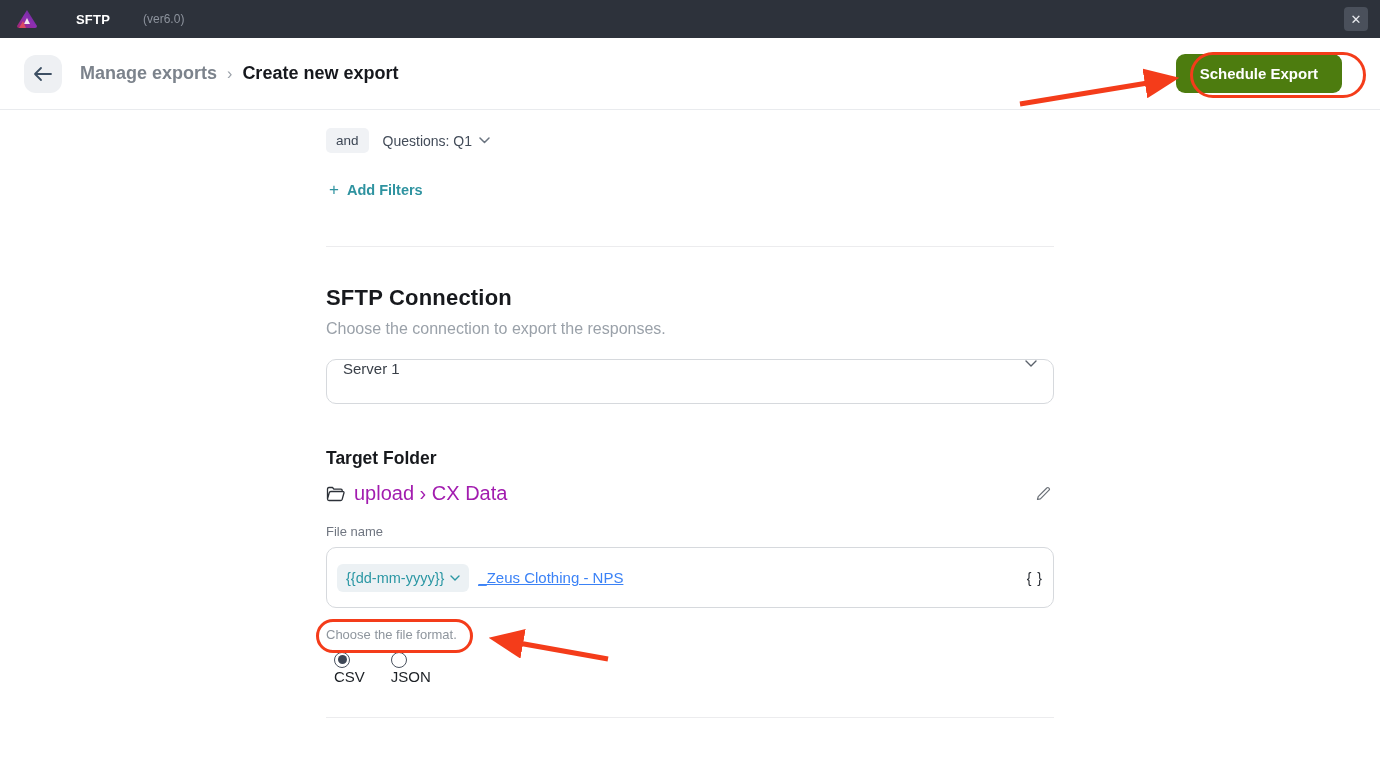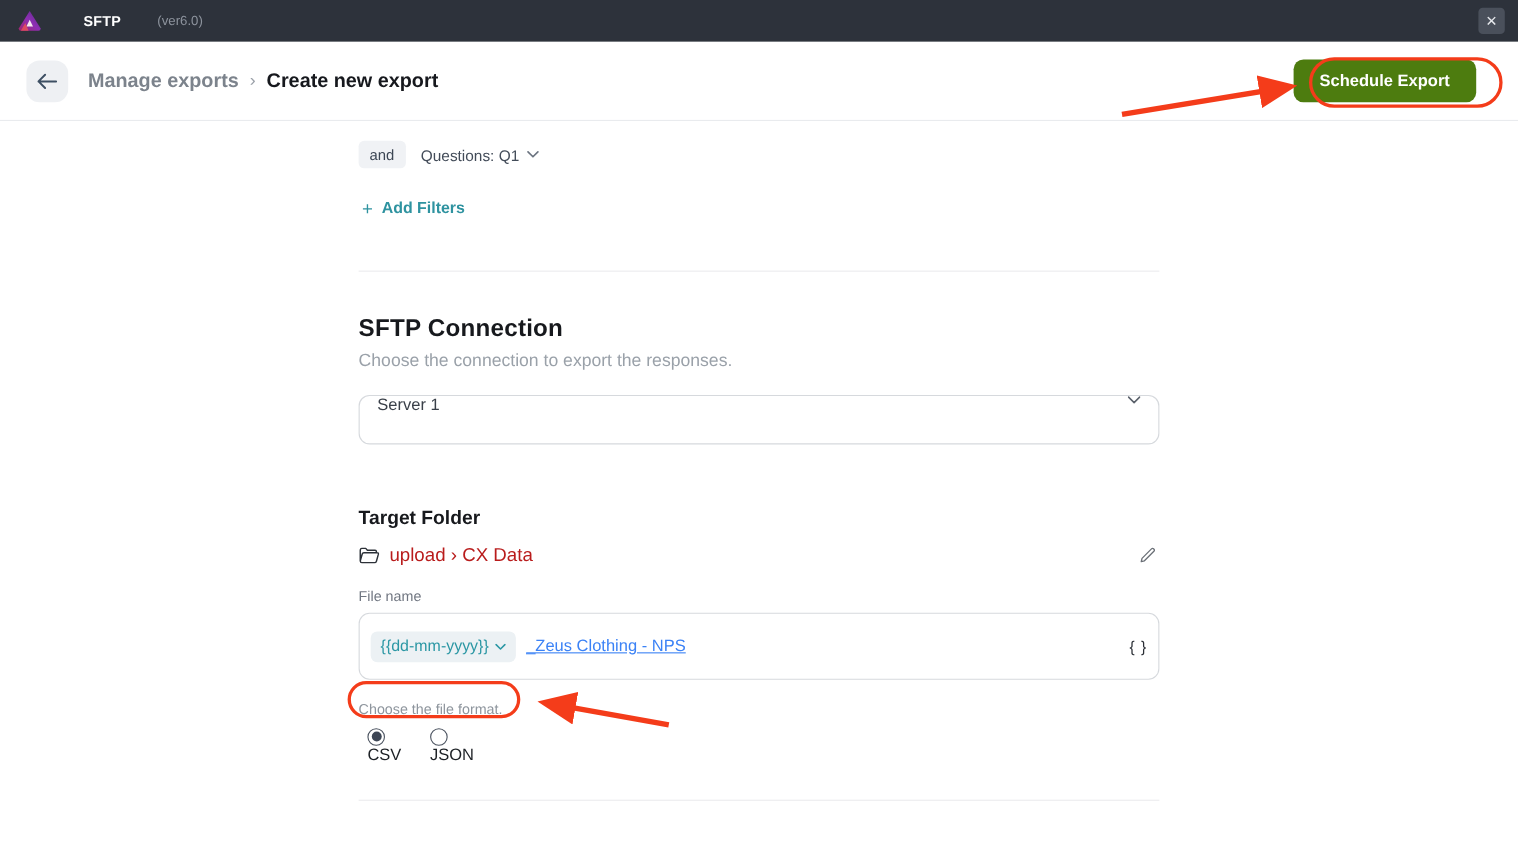--- a/index.html
+++ b/index.html
@@ -48,25 +48,25 @@
   .divider { height:1px; background:#ececee; margin-top:46px; }
   .divider.bottom { margin-top:36px; }
 
   .section-title { margin-top:38px; font-size:22px; font-weight:700; color:#17191d; letter-spacing:.2px; }
   .section-sub { margin-top:9px; font-size:16px; color:#9aa1a9; }
 
   .select-box { margin-top:21px; height:45px; border:1px solid #d6d9dd; border-radius:10px;
     display:flex; padding:0 16px; cursor:pointer; }
   .select-value { font-size:15px; color:#3a4049; flex:1; }
 
-  .subsection-title { margin-top:56px; font-size:17.5px; font-weight:700; color:#17191d; }
+  .subsection-title { margin-top:44px; font-size:17.5px; font-weight:700; color:#17191d; }
 
   .folder-row { margin-top:13px; display:flex; align-items:center; }
   .folder-icon { display:inline-flex; margin-right:9px; }
-  .folder-path { font-size:17px; color:#b91c1c; flex:1; }
+  .folder-path { font-size:20px; color:#a21caf; flex:1; }
   .edit-btn { display:inline-flex; cursor:pointer; padding:2px; }
 
   .field-label { margin-top:19px; font-size:13px; color:#707681; }
   .filename-input { margin-top:8px; height:61px; border:1px solid #d6d9dd; border-radius:10px;
     display:flex; align-items:center; padding:0 10px; }
   .token-chip { background:#ecf1f4; border-radius:6px; padding:6px 9px; display:flex;
     align-items:center; cursor:pointer; }
   .token-text { color:#2b97a4; font-size:14.5px; }
   .token-chip .chev { margin-left:6px; }
   .filename-text { font-size:15px; color:#3b82f6; margin-left:9px; flex:1;text-decoration:underline; }

